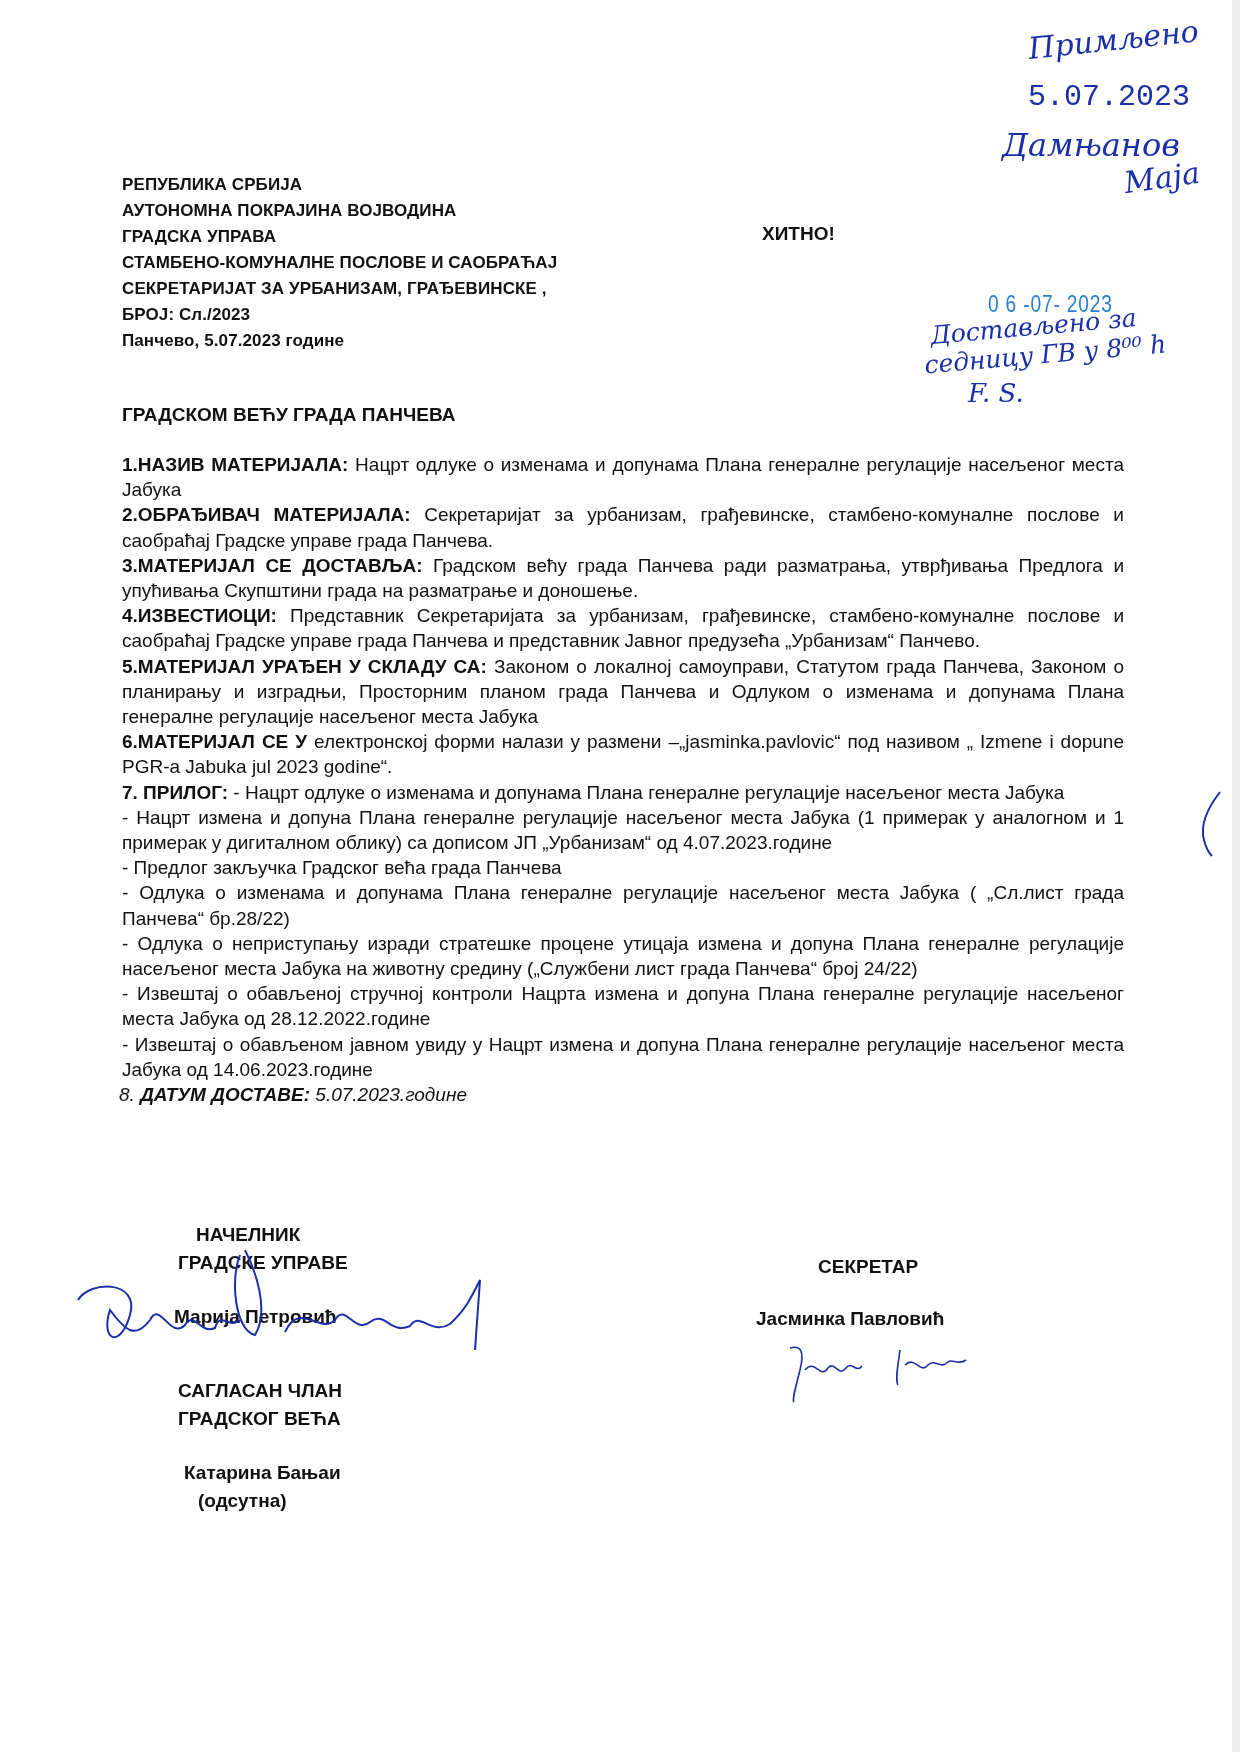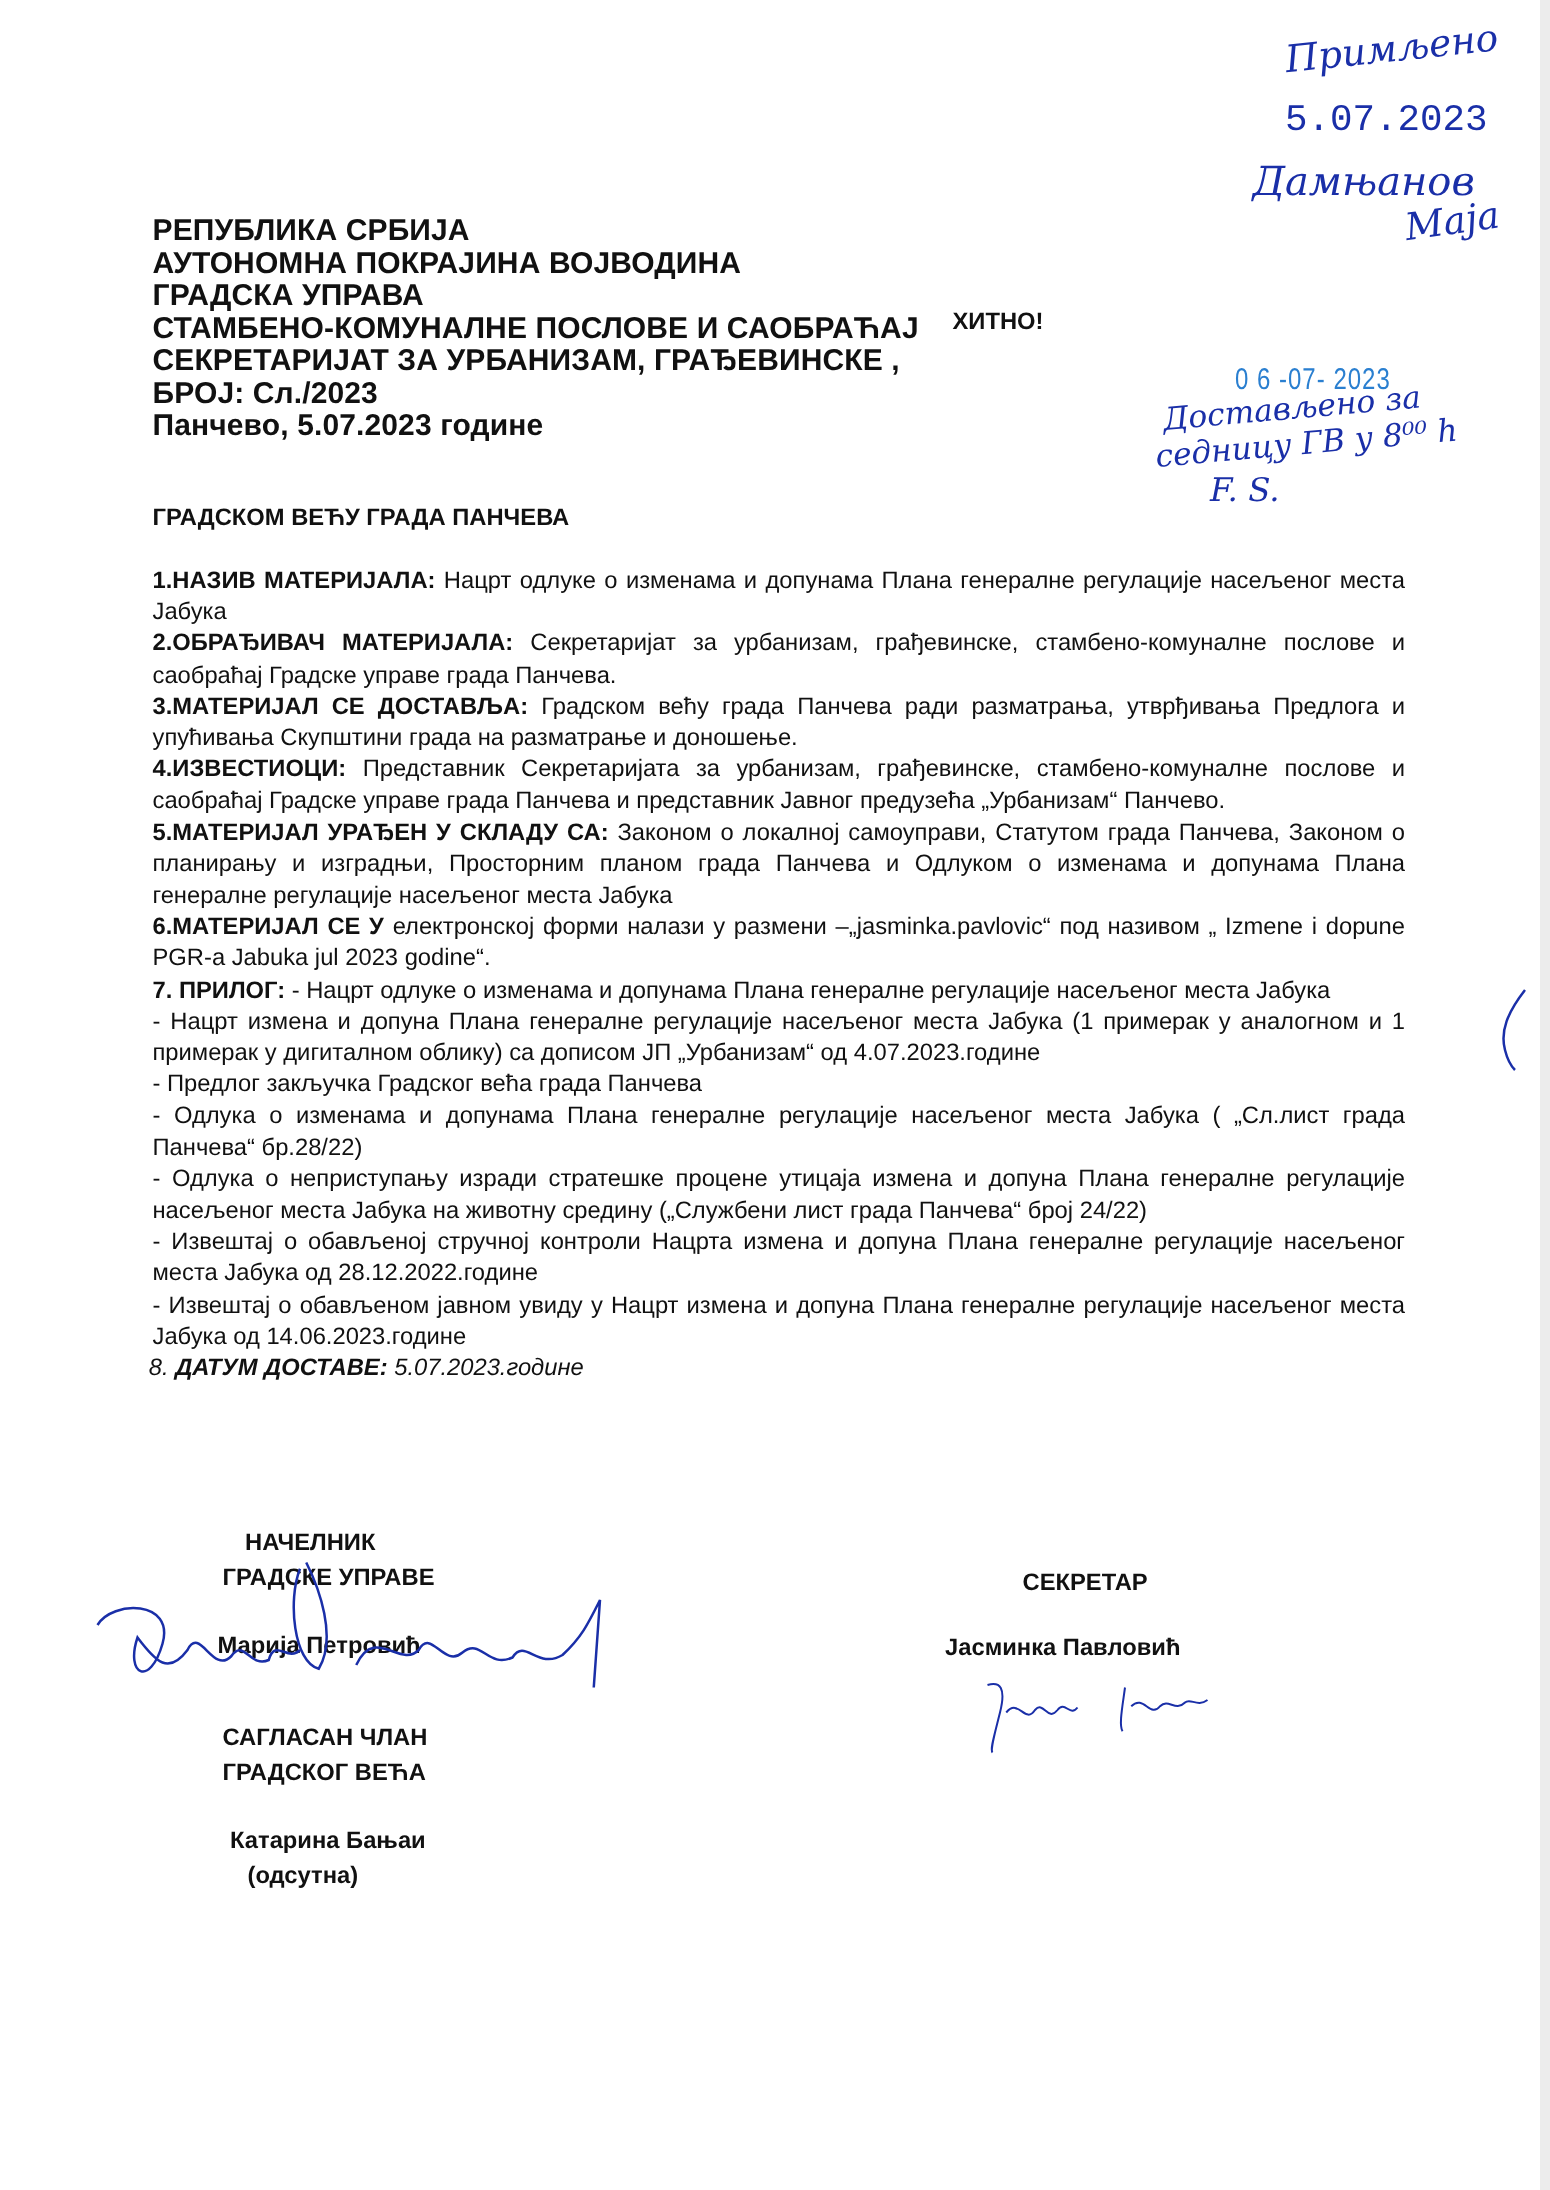--- a/index.html
+++ b/index.html
@@ -3,23 +3,23 @@
 <meta charset="utf-8">
 <style>
   html, body { margin: 0; padding: 0; }
   body {
     width: 1240px; height: 1752px; position: relative; overflow: hidden;
     background: #ffffff;
     font-family: "Liberation Sans", sans-serif;
     color: #111;
   }
   .edge { position: absolute; right: 0; top: 0; width: 8px; height: 1752px; background: #ececec; }
-  .hdr { position: absolute; left: 122px; top: 172px; font-weight: bold; font-size: 24px; line-height: 26px; letter-spacing: 0.1px; }
+  .hdr { position: absolute; left: 122px; top: 172px; font-weight: bold; font-size: 17px; line-height: 26px; letter-spacing: 0.1px; }
   .hdr div { white-space: nowrap; }
-  .urgent { position: absolute; left: 762px; top: 223px; font-weight: bold; font-size: 19px; margin-top: 24px; }
+  .urgent { position: absolute; left: 762px; top: 223px; font-weight: bold; font-size: 19px; }
   .to { position: absolute; left: 122px; top: 404px; font-weight: bold; font-size: 19px; }
   .body { position: absolute; left: 122px; top: 452px; width: 1002px; font-size: 19px; line-height: 25.2px; text-align: justify; }
   .body p { margin: 0; }
   .body b { font-weight: bold; }
   .body .n8 { margin-left: -3px; font-style: italic; }
   .sig { position: absolute; font-weight: bold; font-size: 19px; line-height: 26px; white-space: nowrap; }
   .hand { position: absolute; color: #1a2fa8; font-family: "DejaVu Serif", serif; font-style: italic; }
   .stamp { position: absolute; left: 988px; top: 290px; color: #2a7fd0; font-size: 24px; font-family: "Liberation Sans Narrow", "Liberation Sans", sans-serif; letter-spacing: 1px; transform: scaleX(0.8); transform-origin: left; }
   svg.scrib { position: absolute; overflow: visible; }
 </style>

